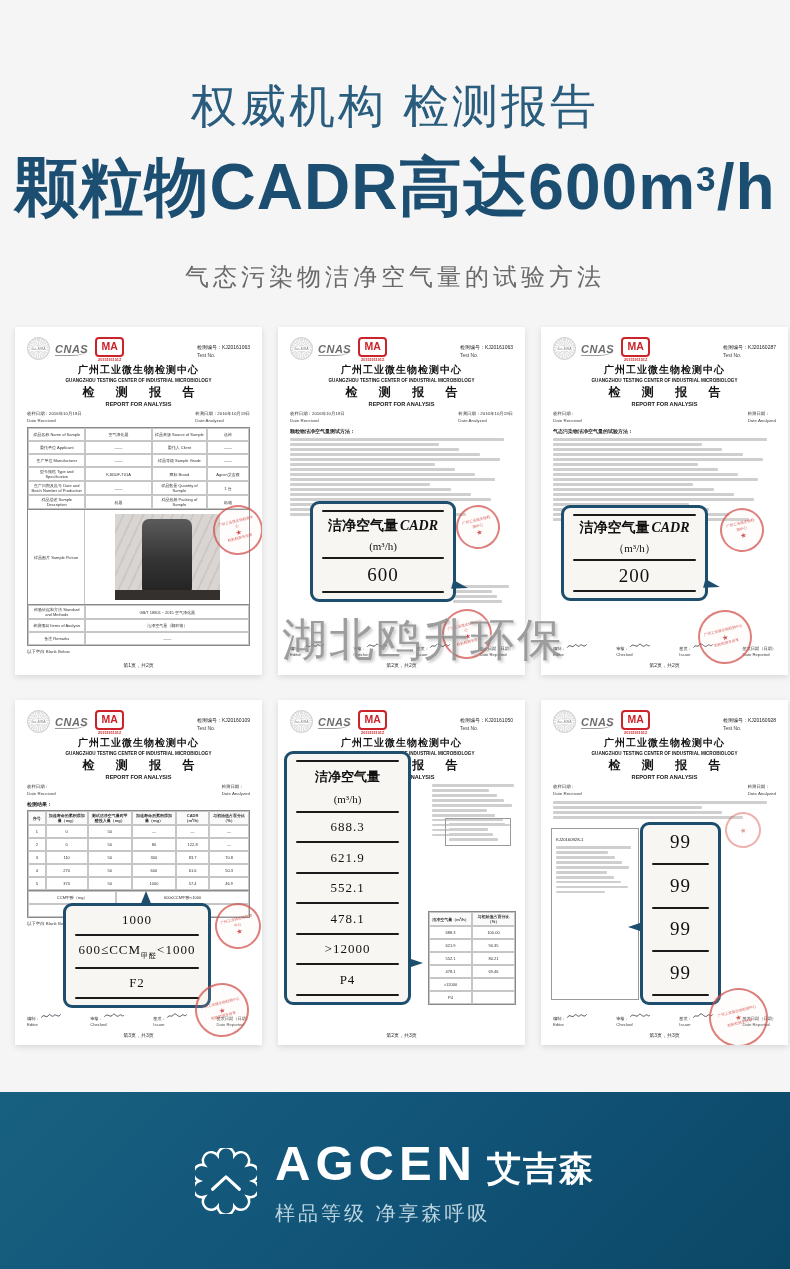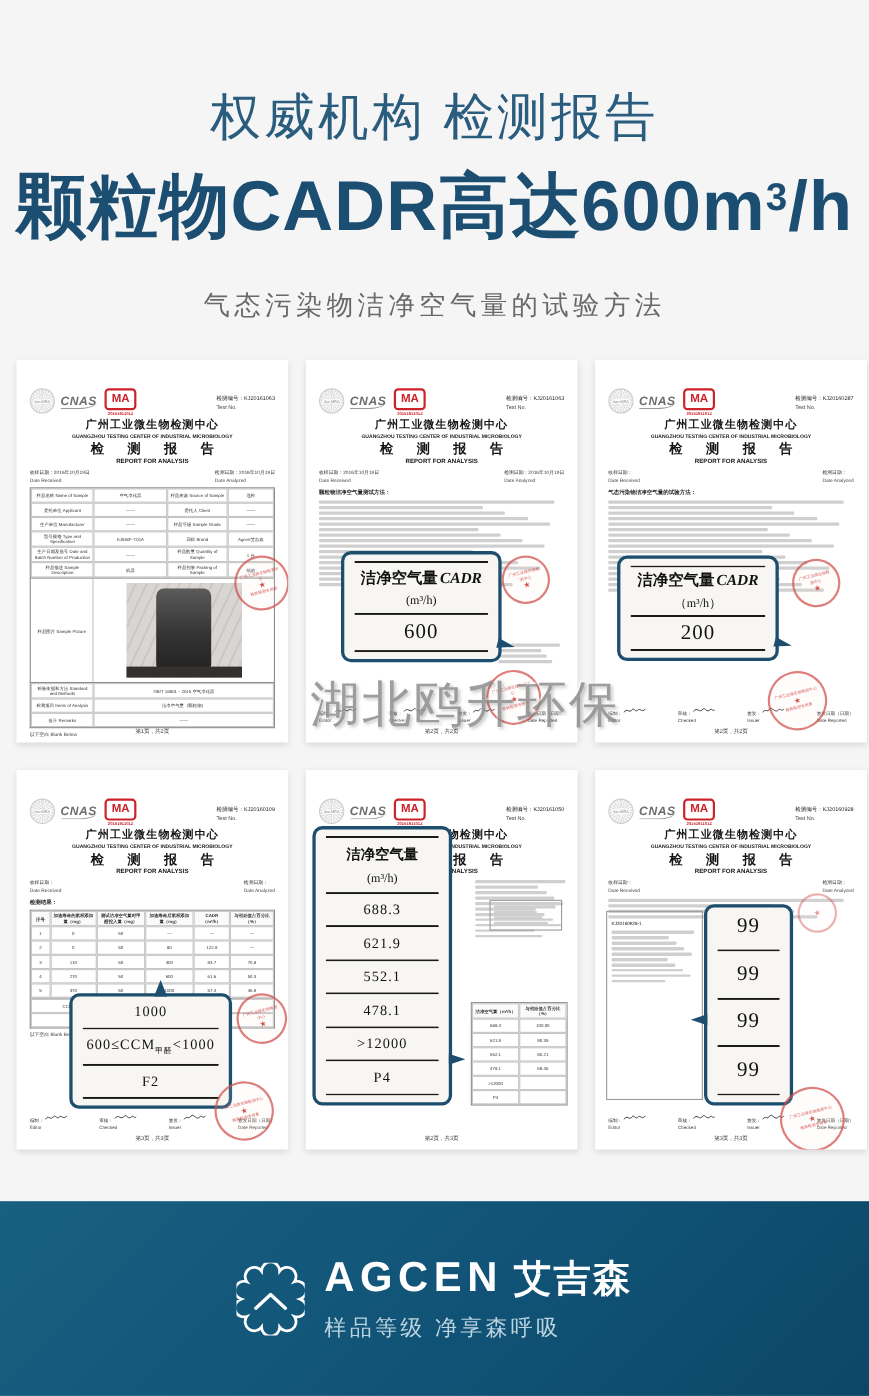--- a/index.html
+++ b/index.html
@@ -10,21 +10,21 @@
     -webkit-font-smoothing:antialiased;
   }
   
   .hdr{position:absolute;top:76px;left:0;width:790px;text-align:center;}
   .hdr-t1{font-size:46px;color:#2a5c7d;font-weight:500;letter-spacing:3px;}
   .hdr-t2{font-size:64px;color:#1b4e71;font-weight:700;letter-spacing:1px;margin-top:6px;}
   .hdr-t2 sup{font-size:.55em;vertical-align:18px;line-height:0;}
   .hdr-sub{font-size:24px;color:#696969;letter-spacing:4px;margin-top:30px;}
   
   .card{position:absolute;width:247px;background:#fff;box-shadow:0 2px 6px rgba(0,0,0,.12);
-        padding:26px 12px;box-sizing:border-box;overflow:hidden;color:#333;}
+        padding:10px 12px;box-sizing:border-box;overflow:hidden;color:#333;}
   .r1{top:327px;height:348px;} .r2{top:700px;height:345px;}
   .c1,.c4{left:15px;} .c2,.c5{left:278px;} .c3,.c6{left:541px;}
   .doc-top{display:flex;align-items:flex-start;position:relative;height:26px;}
   .logo-ilac{width:21px;height:21px;border-radius:50%;border:1px solid #ccc;flex:none;
     background:repeating-conic-gradient(#e2e2e2 0 8deg,#f6f6f6 8deg 16deg);
     display:flex;align-items:center;justify-content:center;}
   .logo-ilac span{font-size:3.5px;color:#8a8a8a;background:rgba(255,255,255,.85);padding:0 1px;border-radius:2px;}
   .logo-cnas{margin-left:5px;padding-top:2px;}
   .cnas-t{font-size:11px;font-weight:700;font-style:italic;color:#6d6d6d;letter-spacing:.5px;
     border-bottom:1.5px solid #9a9a9a;border-radius:0 0 60%/8px;}
@@ -89,21 +89,21 @@
   .watermark{position:absolute;left:282px;top:610px;z-index:6;font-size:45px;font-weight:500;
      color:#8d8d8d;opacity:.85;letter-spacing:2px;white-space:nowrap;
      text-shadow:2px 2px 3px rgba(70,70,70,.35), -1px -1px 1px rgba(255,255,255,.7);}
   
   .footer{position:absolute;left:0;top:1092px;width:790px;height:177px;
      background:linear-gradient(135deg,#186080 0%,#115478 50%,#0c4766 100%);
      display:flex;align-items:center;justify-content:center;}
   .f-inner{display:flex;align-items:center;}
   .emblem{flex:none;margin-right:18px;}
   .f-text .row1{display:flex;align-items:baseline;}
-  .brand-en{font-size:38px;color:#fff;font-weight:600;letter-spacing:5px;}
+  .brand-en{font-size:49px;color:#fff;font-weight:600;letter-spacing:5px;}
   .brand-cn{font-size:34px;color:#fff;font-weight:600;margin-left:10px;letter-spacing:2px;}
   .tagline{font-size:20px;color:#bcd4df;letter-spacing:3px;margin-top:8px;font-weight:300;}
 </style>
 </head>
 <body>
 
 <div class="hdr">
   <div class="hdr-t1">权威机构 检测报告</div>
   <div class="hdr-t2"><span>颗粒物CADR高达600m</span><sup>3</sup><span>/h</span></div>
   <div class="hdr-sub">气态污染物洁净空气量的试验方法</div>

